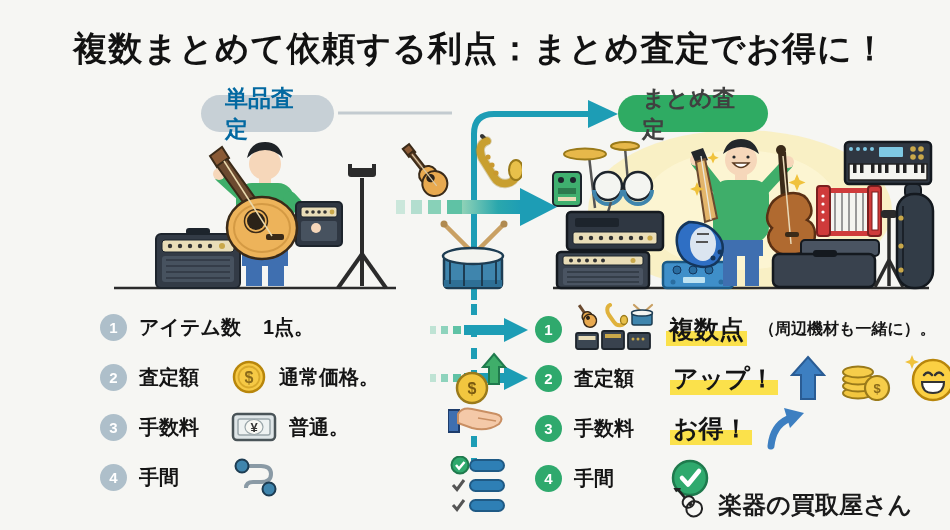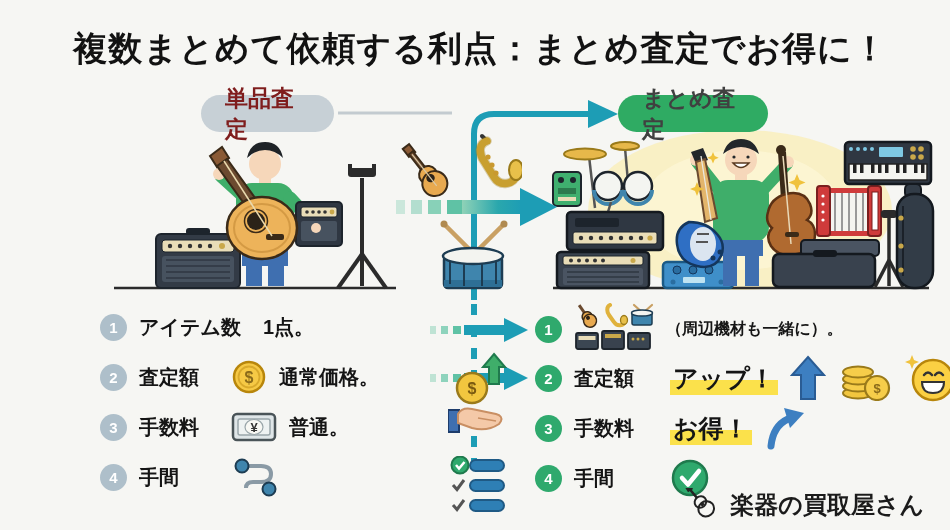--- a/index.html
+++ b/index.html
@@ -15,42 +15,42 @@
     left:0;right:0;top:26px;text-align:center;
     font-size:34px;font-weight:900;letter-spacing:1px;color:#121212;
     z-index:5;
     margin-left:11px;
   }
   
   .pill{
     top:95px;height:37px;border-radius:20px;display:flex;align-items:center;justify-content:center;
     font-size:23px;font-weight:800;z-index:6;padding:0 24px;box-sizing:border-box;
   }
-  .pill.gray{left:201px;width:133px;background:#c7d0d6;color:#7f1d1d;}
+  .pill.gray{left:201px;width:133px;background:#c7d0d6;color:#0369a1;}
   .pill.green{left:618px;width:150px;background:#2fab63;color:#404040;}
   
   .row{position:absolute;display:flex;align-items:center;gap:12px;height:46px;z-index:5;}
   .num{
     width:27px;height:27px;border-radius:50%;flex:0 0 27px;
     display:flex;align-items:center;justify-content:center;
     color:#fff;font-size:15px;font-weight:800;
   }
   .num.gray{background:#aebfca;}
   .num.green{background:#2fa96d;}
   .lbl{font-size:20px;font-weight:800;white-space:nowrap;}
   .lbl.w{min-width:112px;}
   .lbl.rw{min-width:84px;}
   .hl{
     font-size:25px;font-weight:900;white-space:nowrap;padding:0 3px;
     background:linear-gradient(to top,#fbe14b 45%,rgba(0,0,0,0) 45%);
   }
   .suffix{font-size:16px;font-weight:700;white-space:nowrap;}
   .icn{display:flex;align-items:center;justify-content:center;}
   
-  .logo{right:26px;top:488px;display:flex;align-items:center;gap:8px;z-index:6;}
+  .logo{right:38px;top:488px;display:flex;align-items:center;gap:8px;z-index:6;}
   .logo .txt{font-size:24px;font-weight:800;color:#1b1b1b;}
   svg{display:block;}
   .z1{z-index:1;}.z2{z-index:2;}.z3{z-index:3;}
 </style>
 </head>
 <body>
 
 <svg class="abs z2" width="950" height="530" viewBox="0 0 950 530" style="left:0;top:0;pointer-events:none;">
   <defs>
     <linearGradient id="agrad" x1="0" y1="0" x2="1" y2="0">
@@ -466,20 +466,21 @@
       <rect x="2" y="30" width="22" height="16" rx="2" fill="#3b4652" stroke="#1d242c" stroke-width="1.8"></rect>
       <rect x="4.5" y="33" width="17" height="4" fill="#e9ddb8"></rect>
       <rect x="28" y="28" width="22" height="18" rx="2" fill="#39424e" stroke="#1d242c" stroke-width="1.8"></rect>
       <rect x="31" y="31" width="16" height="4" fill="#c9a84a"></rect>
       <rect x="54" y="30" width="22" height="16" rx="2" fill="#3b4652" stroke="#1d242c" stroke-width="1.8"></rect>
       <circle cx="59" cy="36" r="1.5" fill="#c9a84a"></circle>
         <circle cx="64" cy="36" r="1.5" fill="#c9a84a"></circle>
         <circle cx="69" cy="36" r="1.5" fill="#c9a84a"></circle>
     </svg>
   </span>
+  <span class="hl">複数点</span>
   <span class="suffix">（周辺機材も一緒に）。</span>
 </div>
 
 <div class="row" style="left:535px;top:355px;">
   <span class="num green">2</span>
   <span class="lbl rw">査定額</span>
   <span class="hl">アップ！</span>
   <span class="icn">
     <svg width="36" height="46" viewBox="0 0 36 46">
       <polygon points="18,2 34,20 25,20 25,44 11,44 11,20 2,20" fill="#3d7fc1" stroke="#2a5c94" stroke-width="2"></polygon>

